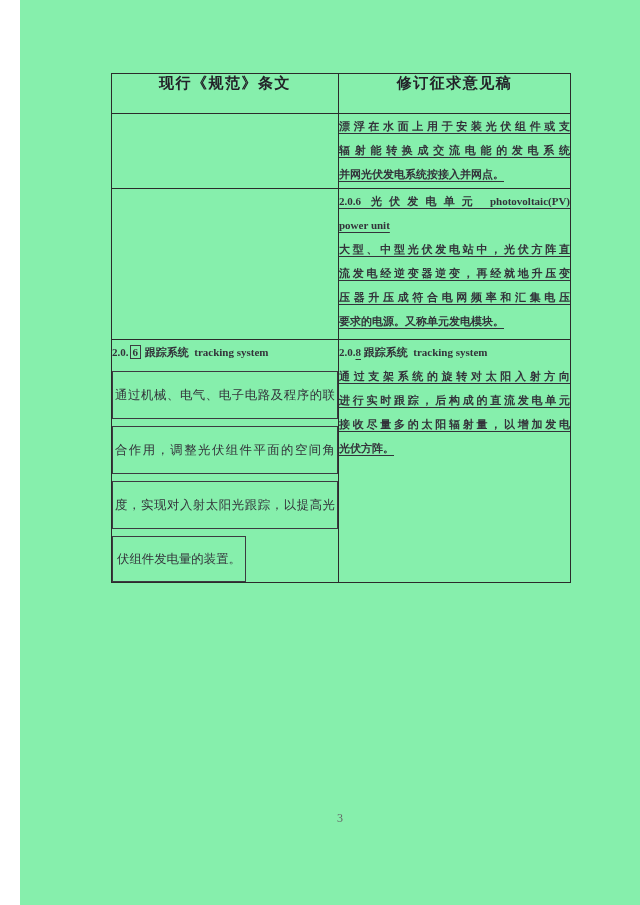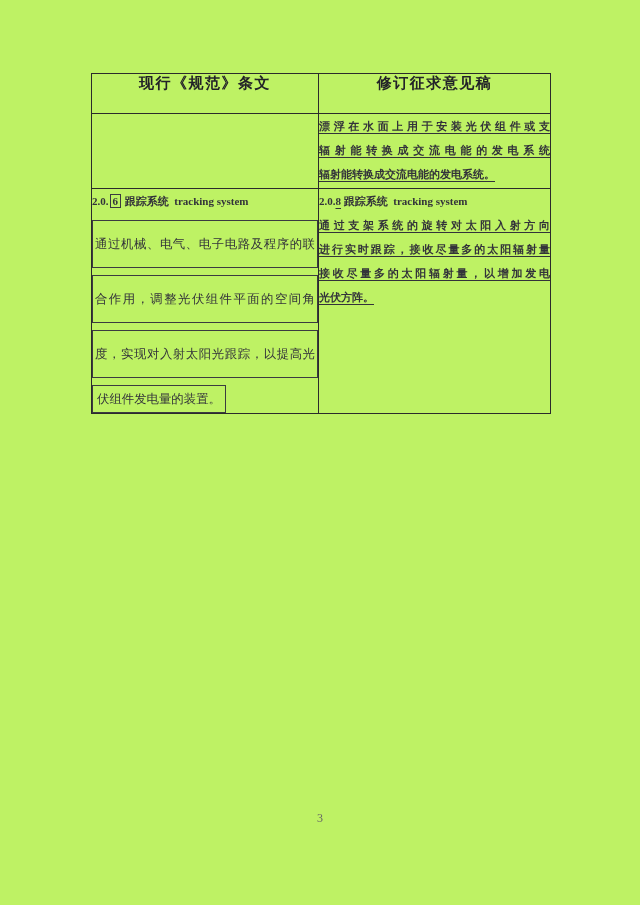--- a/index.html
+++ b/index.html
@@ -4,21 +4,21 @@
 <style>
   html, body { margin: 0; padding: 0; }
   body {
     width: 640px; height: 905px;
     background: #ffffff;
     font-family: "Liberation Serif", "DejaVu Serif", serif;
     color: #33333a;
     position: relative;
     overflow: hidden;
   }
-  .page { position: absolute; inset: 0; background: #bef264; }
+  .page { position: absolute; inset: 0; background: #86efac; margin-left: 20px; }
 
   table.cmp {
     position: absolute; left: 91px; top: 73px;
     border-collapse: collapse; table-layout: fixed;
     width: 459px;
   }
   table.cmp th, table.cmp td {
     border: 1px solid #2b2b2b;
     vertical-align: top;
     padding: 0;
@@ -68,21 +68,21 @@
     line-height: 20px;
     padding: 13px 2px;
     font-size: 12.4px;
     text-align: justify;
     text-align-last: justify;
   }
   .bx-last {
     display: inline-block;
     text-align: left;
     text-align-last: auto;
-    padding: 3px 4px;
+    padding: 12px 4px;
   }
   .page-number {
     position: absolute;
     top: 811px; left: 0;
     width: 640px;
     text-align: center;
     font-size: 12px;
     color: #666666;
   }
 </style>
@@ -101,38 +101,49 @@
         <tr style="height:40px">
       <th class="hd">现行《规范》条文</th>
       <th class="hd">修订征求意见稿</th>
     </tr>
 
     <tr style="height:75px">
       <td class="lc"></td>
       <td class="rc">
         <div class="ln u jf">漂浮在水面上用于安装光伏组件或支</div>
         <div class="ln u jf">辐射能转换成交流电能的发电系统</div>
-        <div class="ln u">辐射能转换成交流电能的发电系统。</div>
+        <div class="ln u">并网光伏发电系统按接入并网点。</div>
       </td>
     </tr>
 
 
+    <tr style="height:151px">
+      <td class="lc"></td>
+      <td class="rc">
+        <div class="ln u jf">2.0.6 光伏发电单元 photovoltaic(PV)</div>
+        <div class="ln u">power unit</div>
+        <div class="ln u jf">大型、中型光伏发电站中，光伏方阵直</div>
+        <div class="ln u jf">流发电经逆变器逆变，再经就地升压变</div>
+        <div class="ln u jf">压器升压成符合电网频率和汇集电压</div>
+        <div class="ln u">要求的电源。又称单元发电模块。</div>
+      </td>
+    </tr>
 
     <tr style="height:160px">
       <td class="lc4">
         <div class="ln"><span>2.0.</span><span class="digit-box">6</span><span> 跟踪系统  tracking system</span></div>
         <div class="bx">通过机械、电气、电子电路及程序的联</div>
         <div class="bx">合作用，调整光伏组件平面的空间角</div>
         <div class="bx">度，实现对入射太阳光跟踪，以提高光</div>
         <div class="bx bx-last">伏组件发电量的装置。</div>
       </td>
       <td class="rc">
         <div class="ln"><span>2.0.</span><span class="useg">8</span><span> 跟踪系统  tracking system</span></div>
         <div class="ln u jf">通过支架系统的旋转对太阳入射方向</div>
-        <div class="ln u jf">进行实时跟踪，接收尽量多的太阳辐射量</div>
+        <div class="ln u jf">进行实时跟踪，后构成的直流发电单元</div>
         <div class="ln u jf">接收尽量多的太阳辐射量，以增加发电</div>
         <div class="ln u">光伏方阵。</div>
       </td>
     </tr>
 
   </tbody>
     </table>
 
   <div class="page-number">3</div>
 </div>

